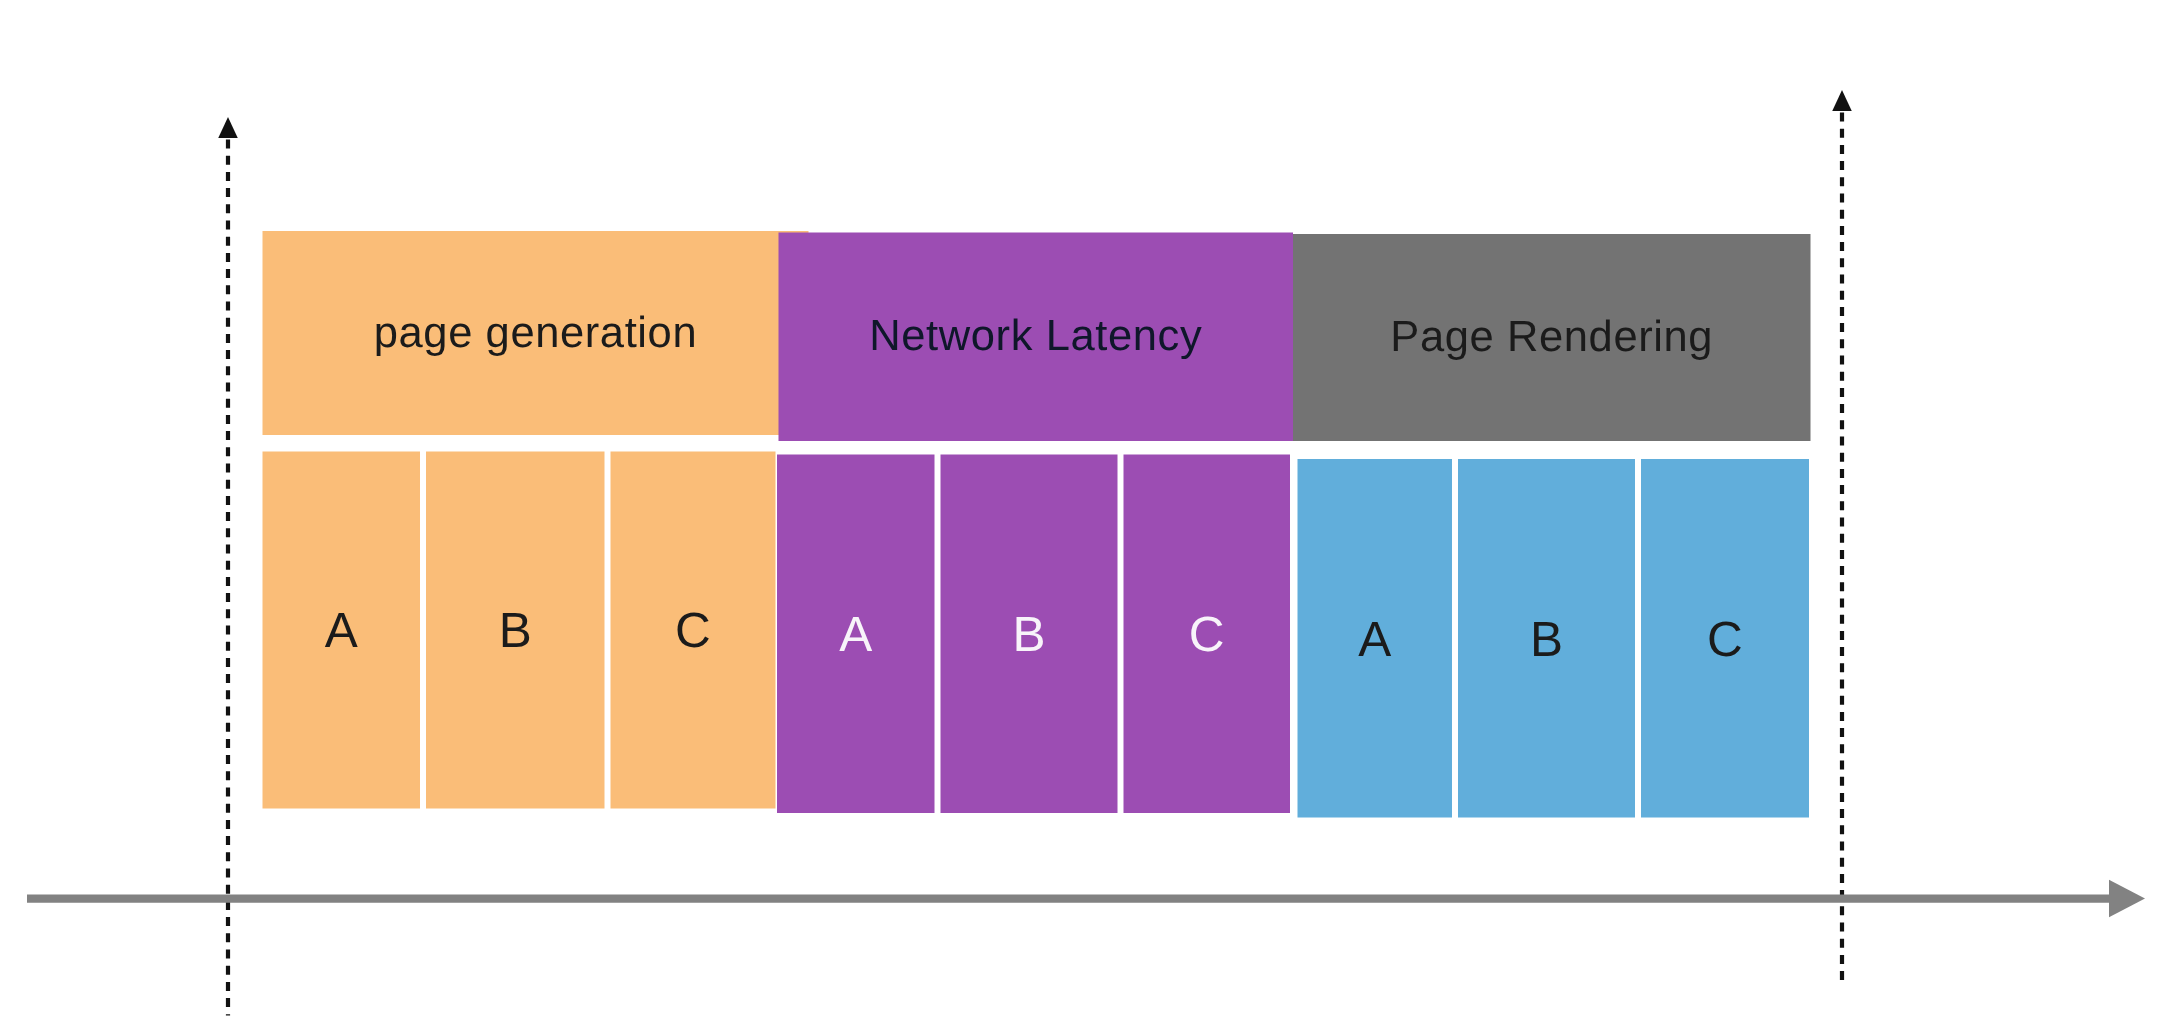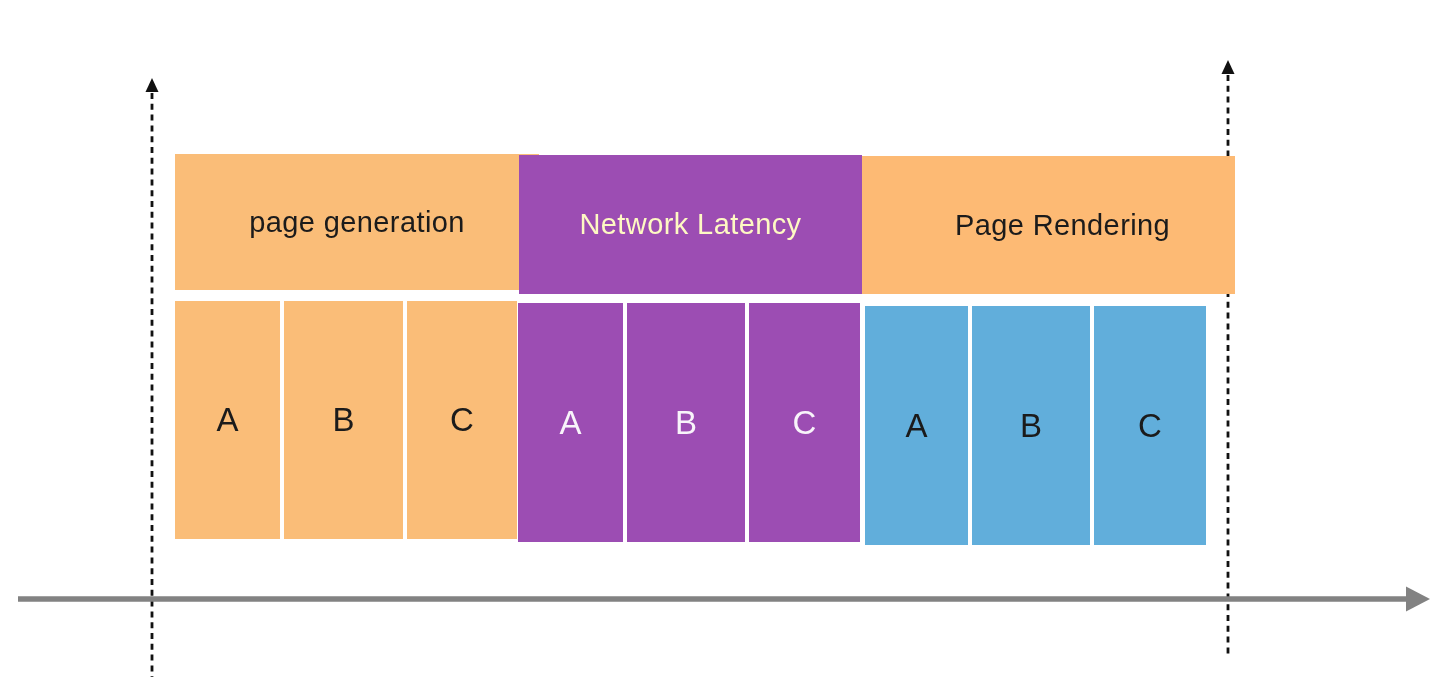--- a/index.html
+++ b/index.html
@@ -69,27 +69,27 @@
   <svg class="axis-svg axis-time" width="1420" height="34" viewBox="0 0 1420 34">
     <line class="timeline-line" x1="4" y1="17" x2="1392" y2="17"></line>
     <polygon class="timeline-head" points="1392,4.5 1416,17 1392,29.5"></polygon>
   </svg>
 
   <div class="band band-0" style="background-color: rgb(250, 189, 120); color: rgb(27, 27, 27);">
     <div>
       <span>page generation</span>
     </div>
   </div>
-  <div class="band band-1" style="background-color: rgb(156, 77, 179); color: #fef9c3;">
+  <div class="band band-1" style="background-color: rgb(156, 77, 179); color: #0f172a;">
     <div>
       <span>Network Latency</span>
       <span></span>
     </div>
   </div>
-  <div class="band band-2" style="background-color: #fdba74; color: rgb(27, 27, 27); padding-left: 28px;">
+  <div class="band band-2" style="background-color: #737373; color: rgb(27, 27, 27);">
     <div>
       <span>Page Rendering</span>
     </div>
   </div>
 
   <div class="group group-0">
     <div class="block" style="background-color: rgb(250, 189, 120); color: rgb(27, 27, 27);">
         <span>A</span>
       </div>
     <div class="block" style="background-color: rgb(250, 189, 120); color: rgb(27, 27, 27);">

